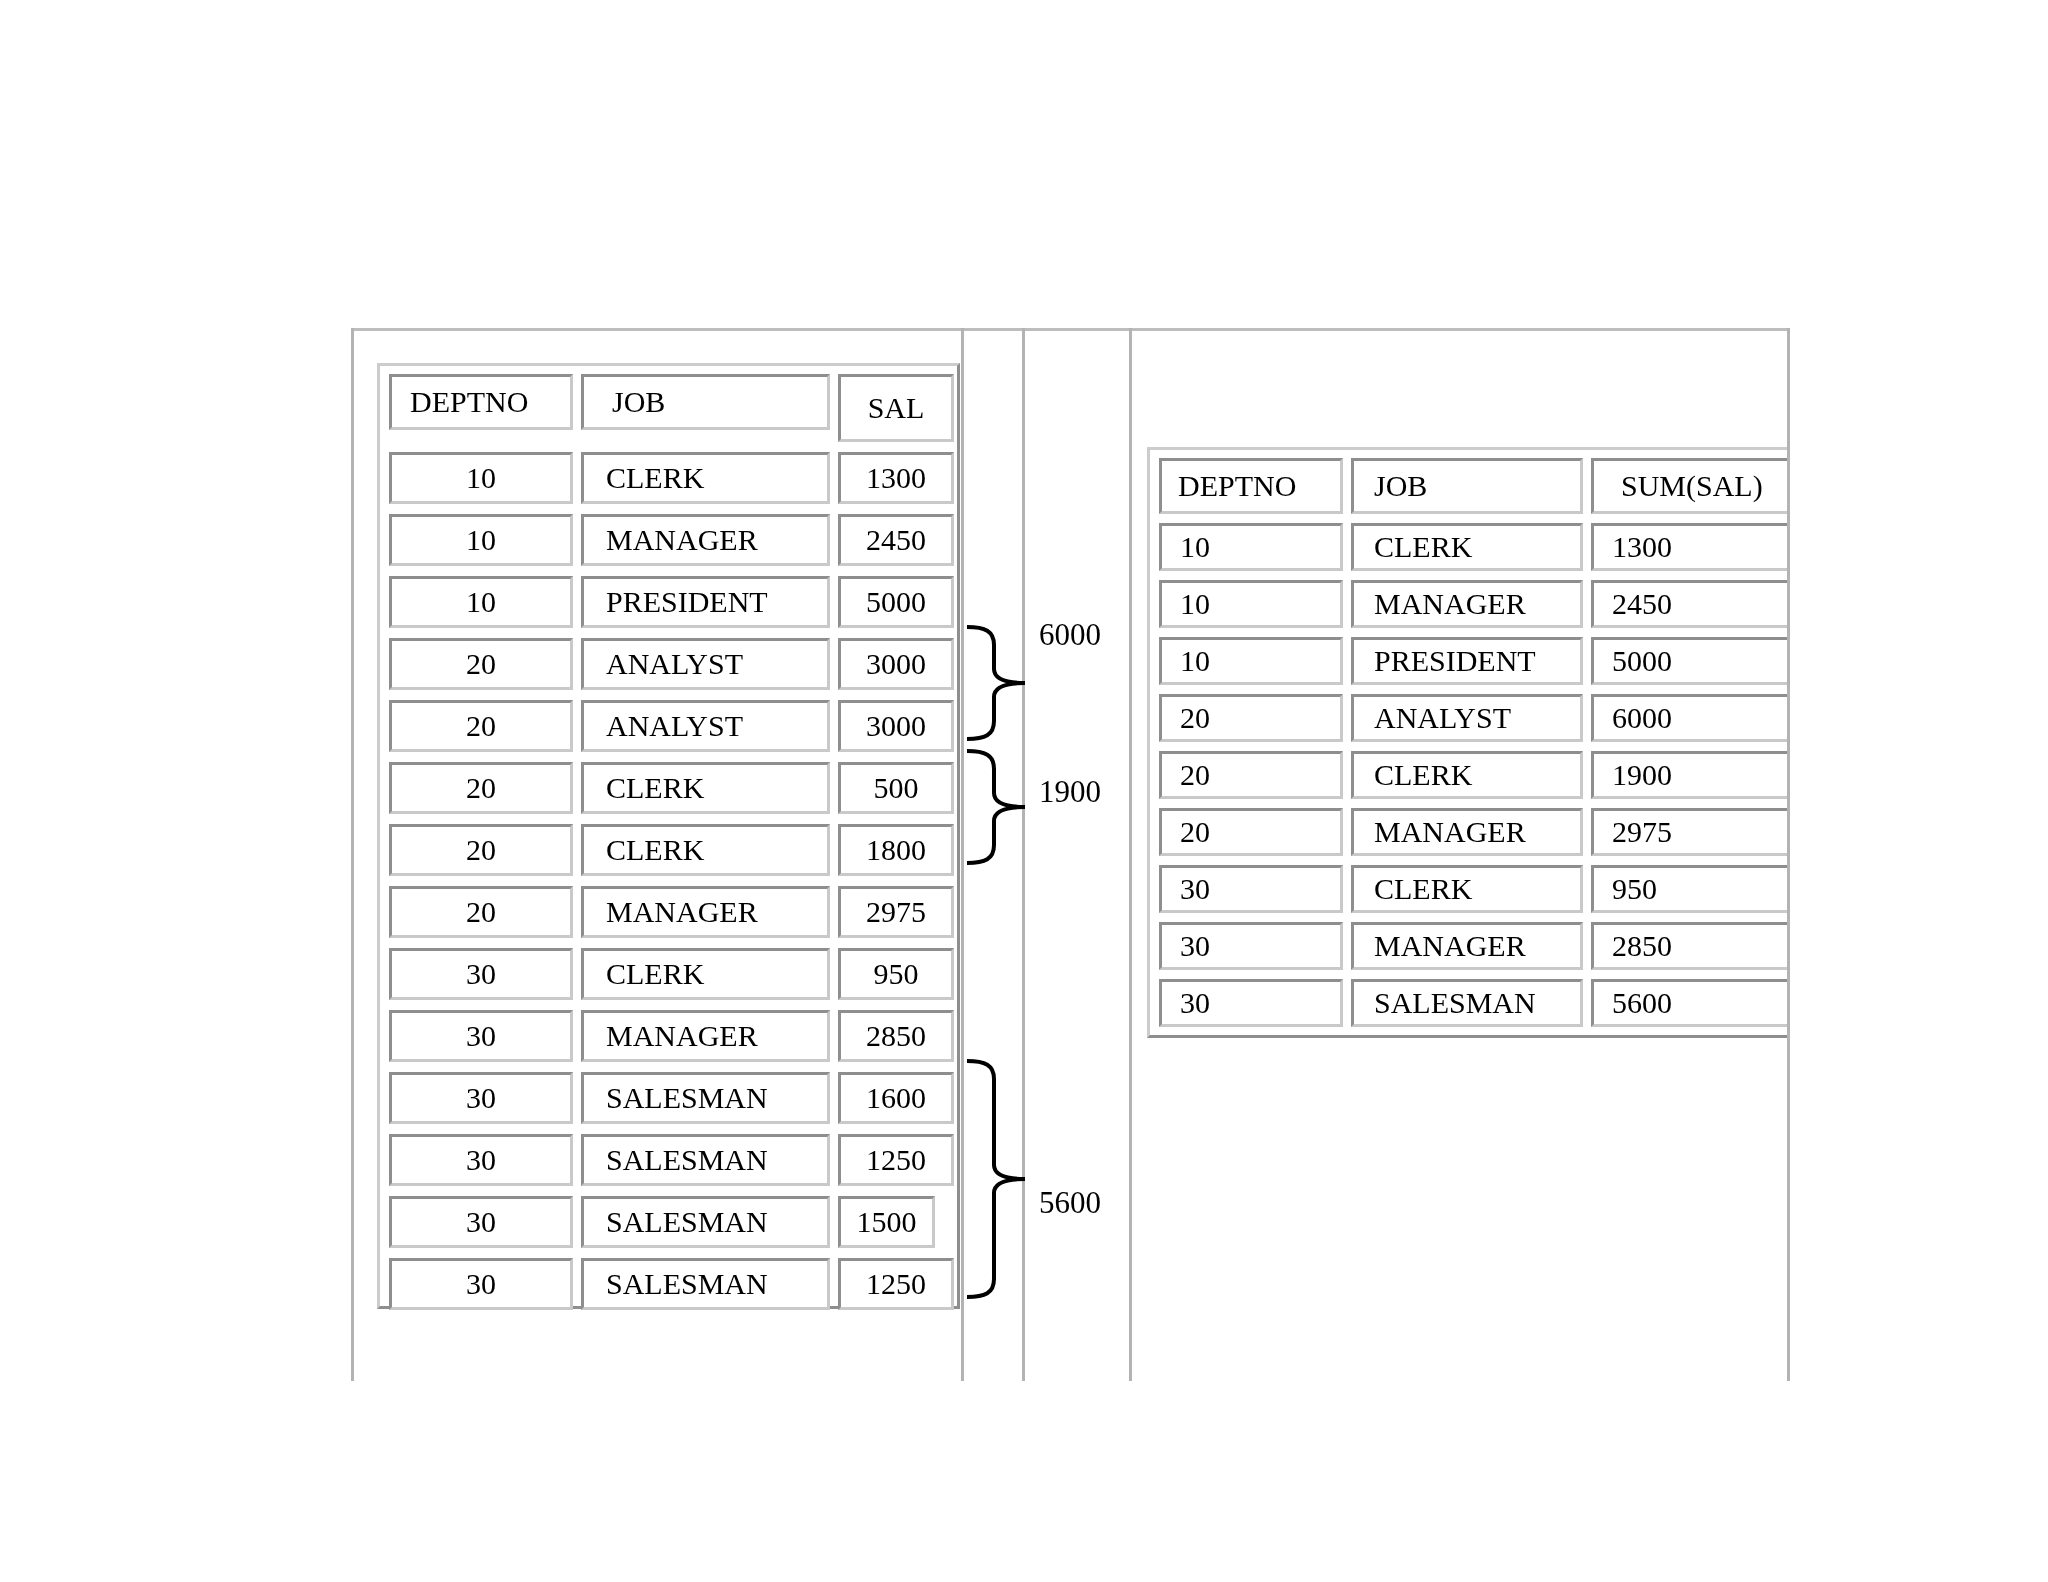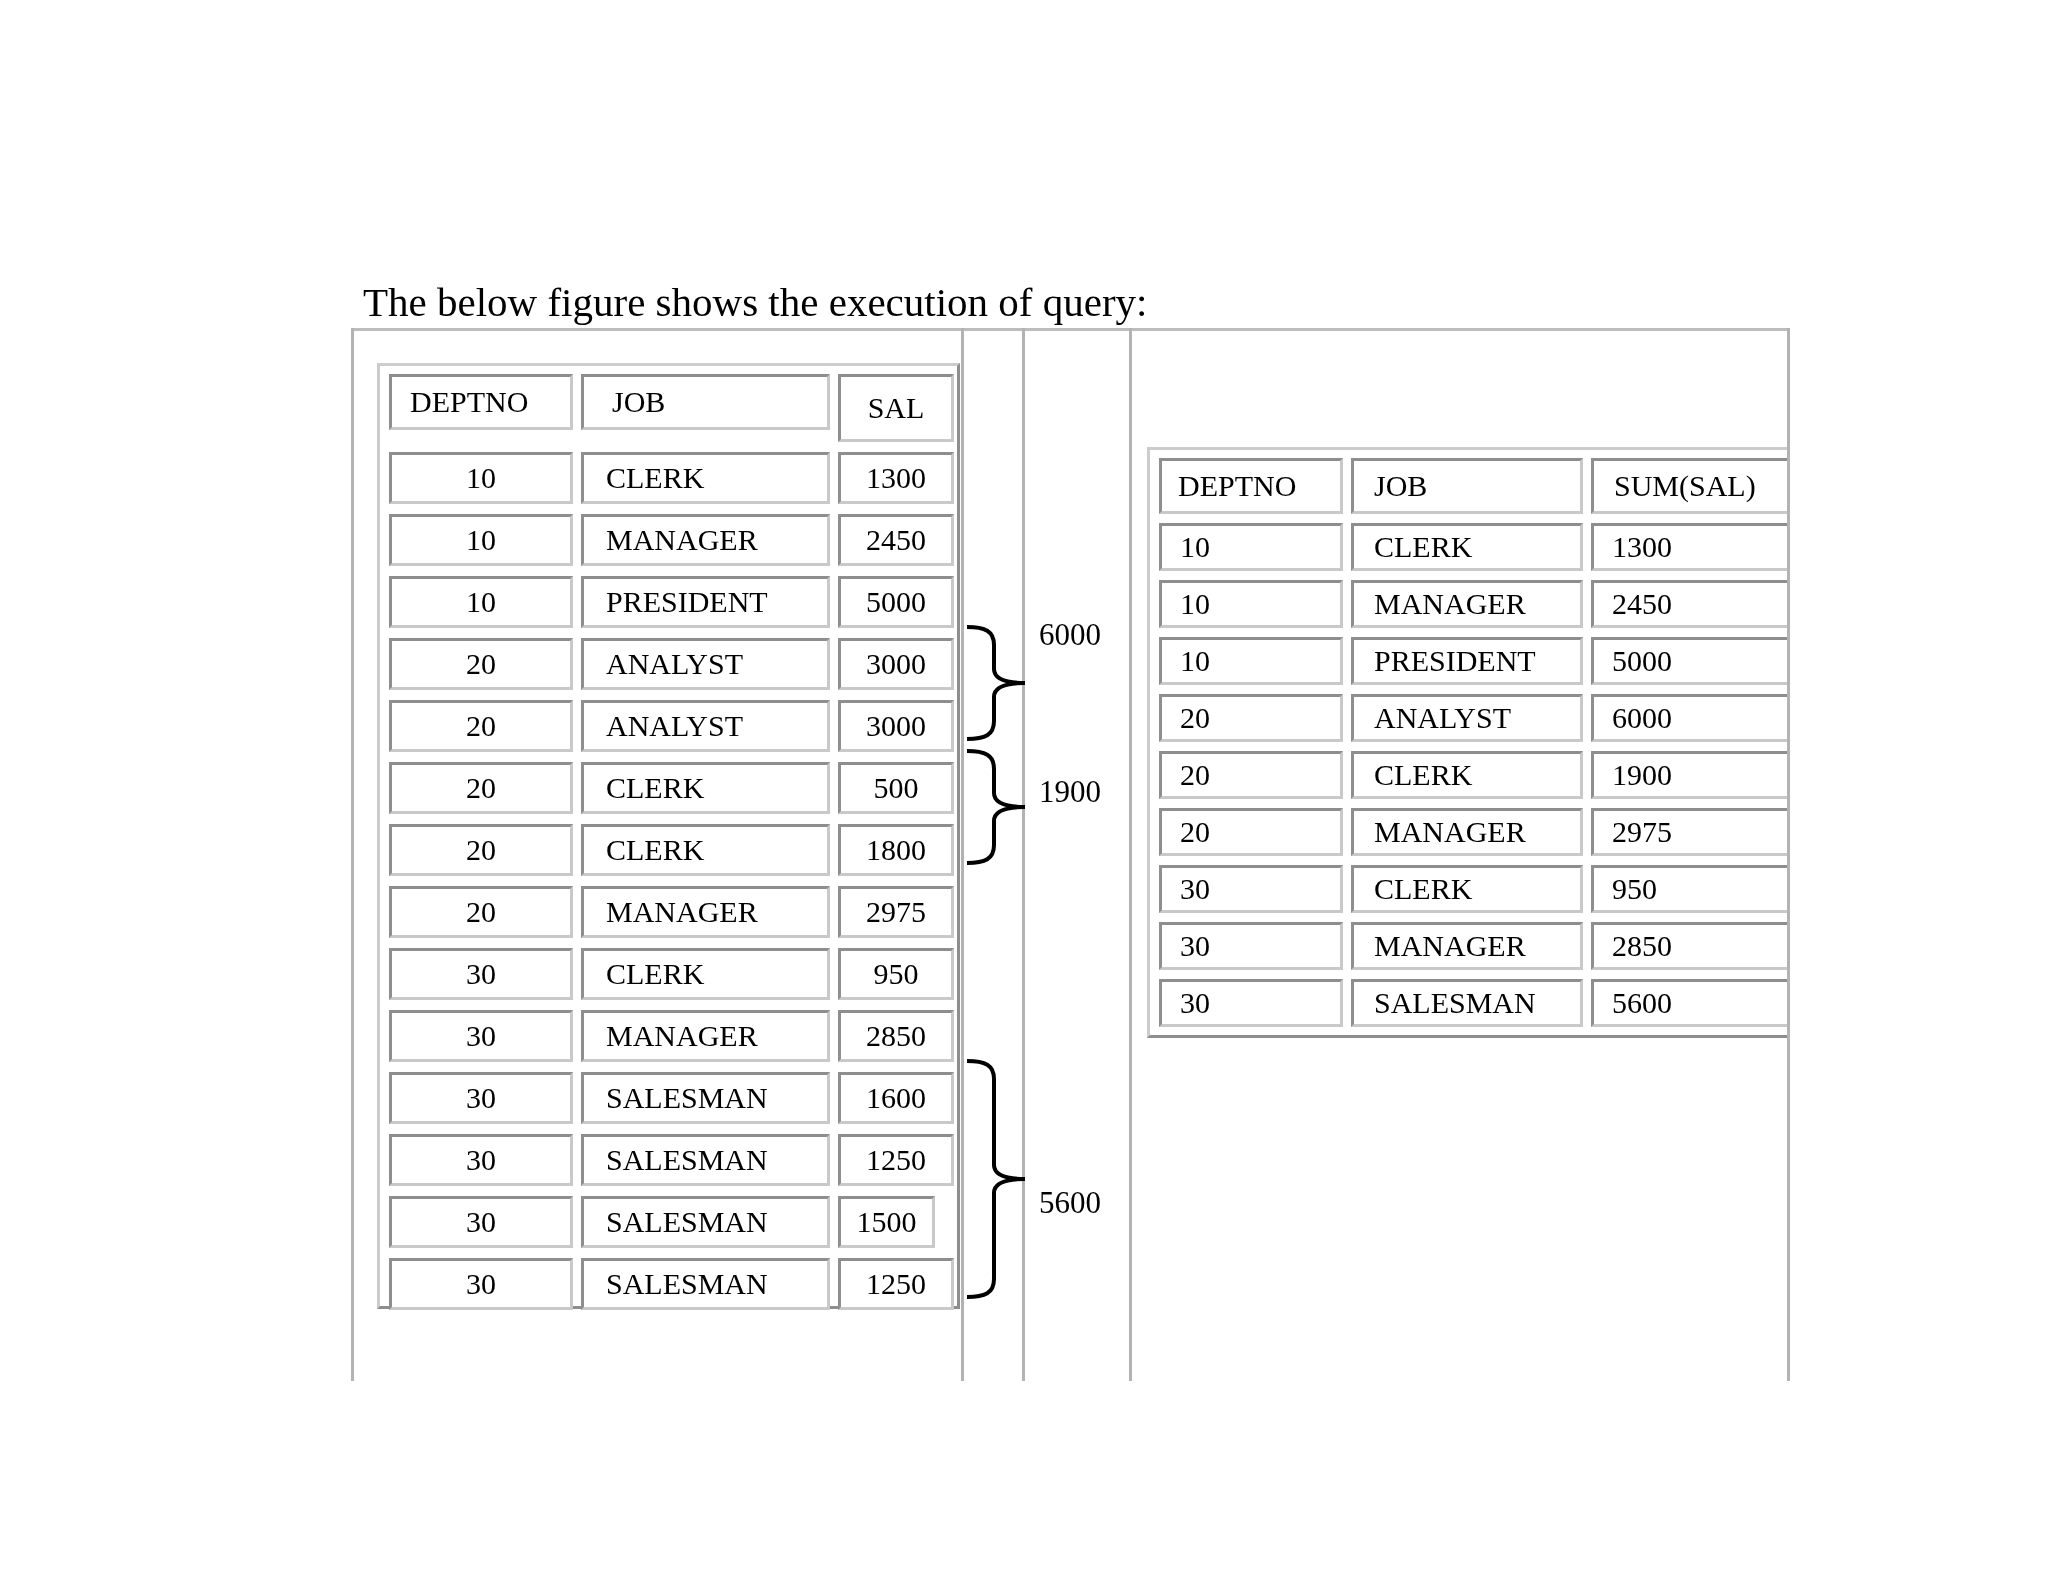--- a/index.html
+++ b/index.html
@@ -67,21 +67,20 @@
     line-height: 40px;
     font-size: 31px;
     white-space: nowrap;
   }
 </style>
 </head>
 <body>
 
 <div class="stage">
 
-  <div class="caption">The below figure shows the execution of query:</div>
 
   <div class="hline"></div>
   <div class="vline" style="left:351px"></div>
   <div class="vline" style="left:961px"></div>
   <div class="vline" style="left:1022px"></div>
   <div class="vline" style="left:1129px"></div>
 
   <div id="source-table" class="tbox" style="left:377px; top:363px; width:583px; height:946px;">
       <div class="trow hdr" style="margin-bottom: 10px;">
         <div class="cell al-l" style="width: 184px; height: 56px; margin-right: 8px; padding-left: 18px;">DEPTNO</div>
@@ -173,21 +172,21 @@
         <path d="M 6 3 C 24 3 33 7 33 21 L 33 107 Q 33 121 64 121 Q 33 121 33 135 L 33 221 C 33 235 24 239 6 239"></path>
       </svg>
       <div class="grp-label" style="top: 1183px;">5600</div>
     </div>
 
   <div class="clip">
     <div id="result-table" class="tbox" style="left:15px; top:119px; width:661px; height:591px; position:absolute;">
         <div class="trow hdr" style="margin-bottom: 9px;">
           <div class="cell al-l" style="width: 184px; height: 56px; margin-right: 8px; padding-left: 16px;">DEPTNO</div>
           <div class="cell al-l" style="width: 232px; height: 56px; margin-right: 8px; padding-left: 20px;">JOB</div>
-          <div class="cell al-l" style="width: 212px; height: 56px; padding-left: 20px; text-align: right;">SUM(SAL)</div>
+          <div class="cell al-l" style="width: 212px; height: 56px; padding-left: 27px; text-align: right;">SUM(SAL)</div>
         </div>
         <div class="trow" style="margin-bottom: 9px;">
           <div class="cell al-l" style="width: 184px; height: 48px; margin-right: 8px; padding-left: 18px;">10</div>
           <div class="cell al-l" style="width: 232px; height: 48px; margin-right: 8px; padding-left: 20px;">CLERK</div>
           <div class="cell al-l" style="width: 212px; height: 48px; padding-left: 18px;">1300</div>
         </div>
         <div class="trow" style="margin-bottom: 9px;">
           <div class="cell al-l" style="width: 184px; height: 48px; margin-right: 8px; padding-left: 18px;">10</div>
           <div class="cell al-l" style="width: 232px; height: 48px; margin-right: 8px; padding-left: 20px;">MANAGER</div>
           <div class="cell al-l" style="width: 212px; height: 48px; padding-left: 18px;">2450</div>

